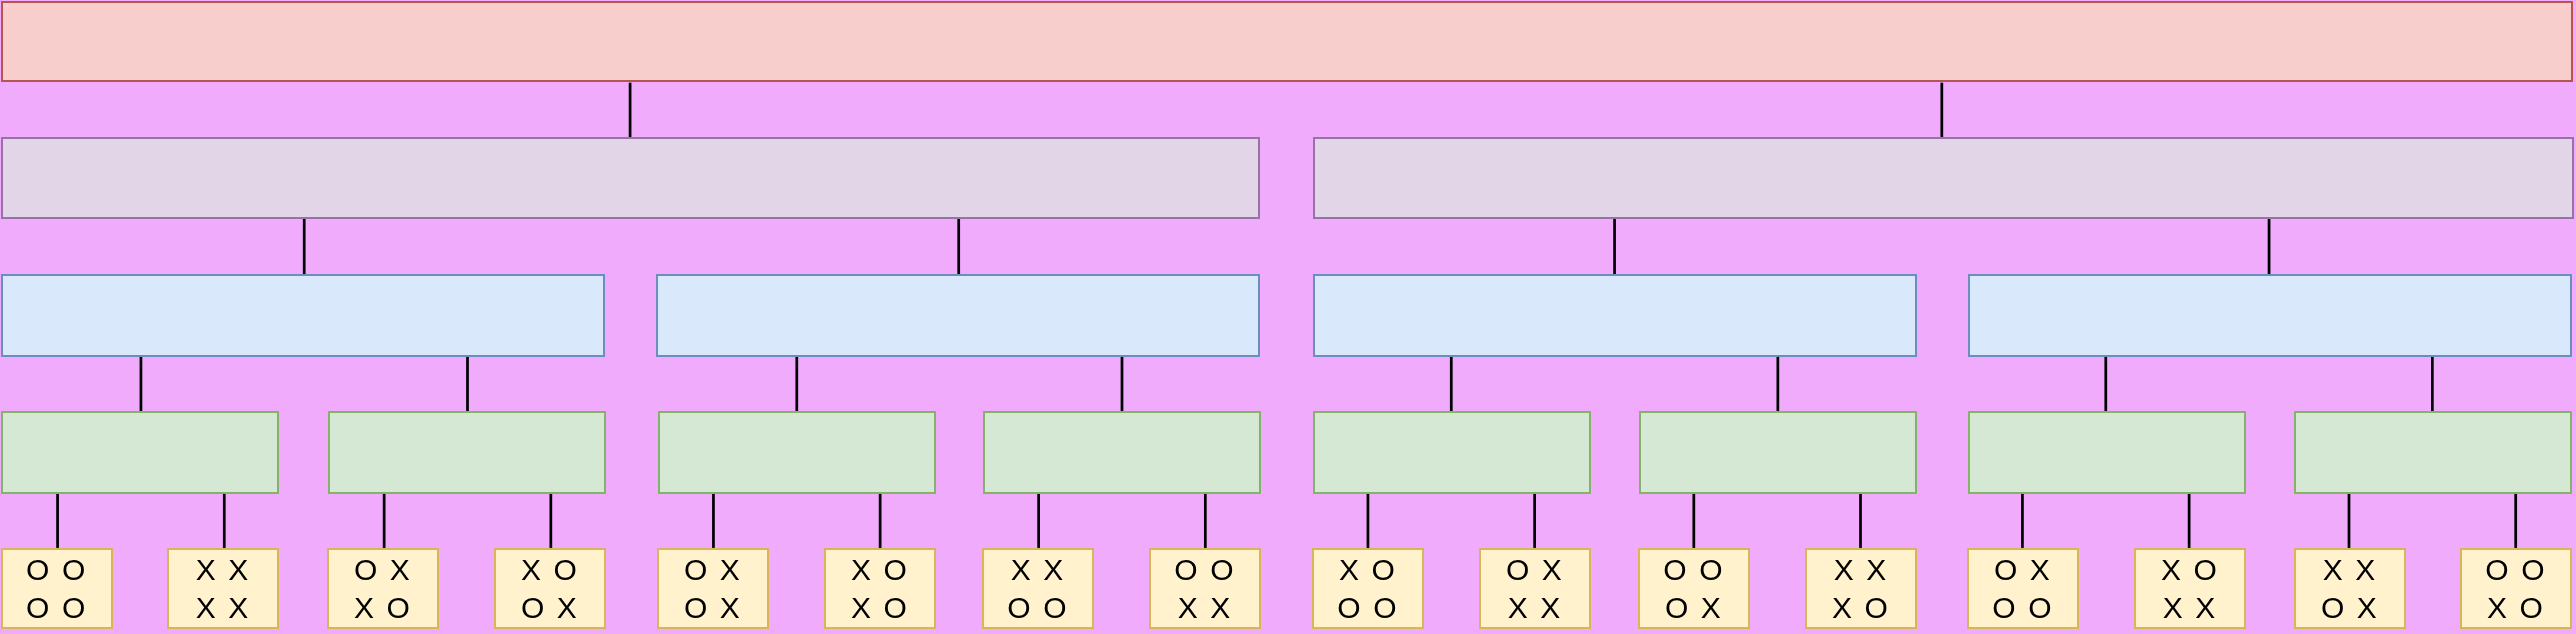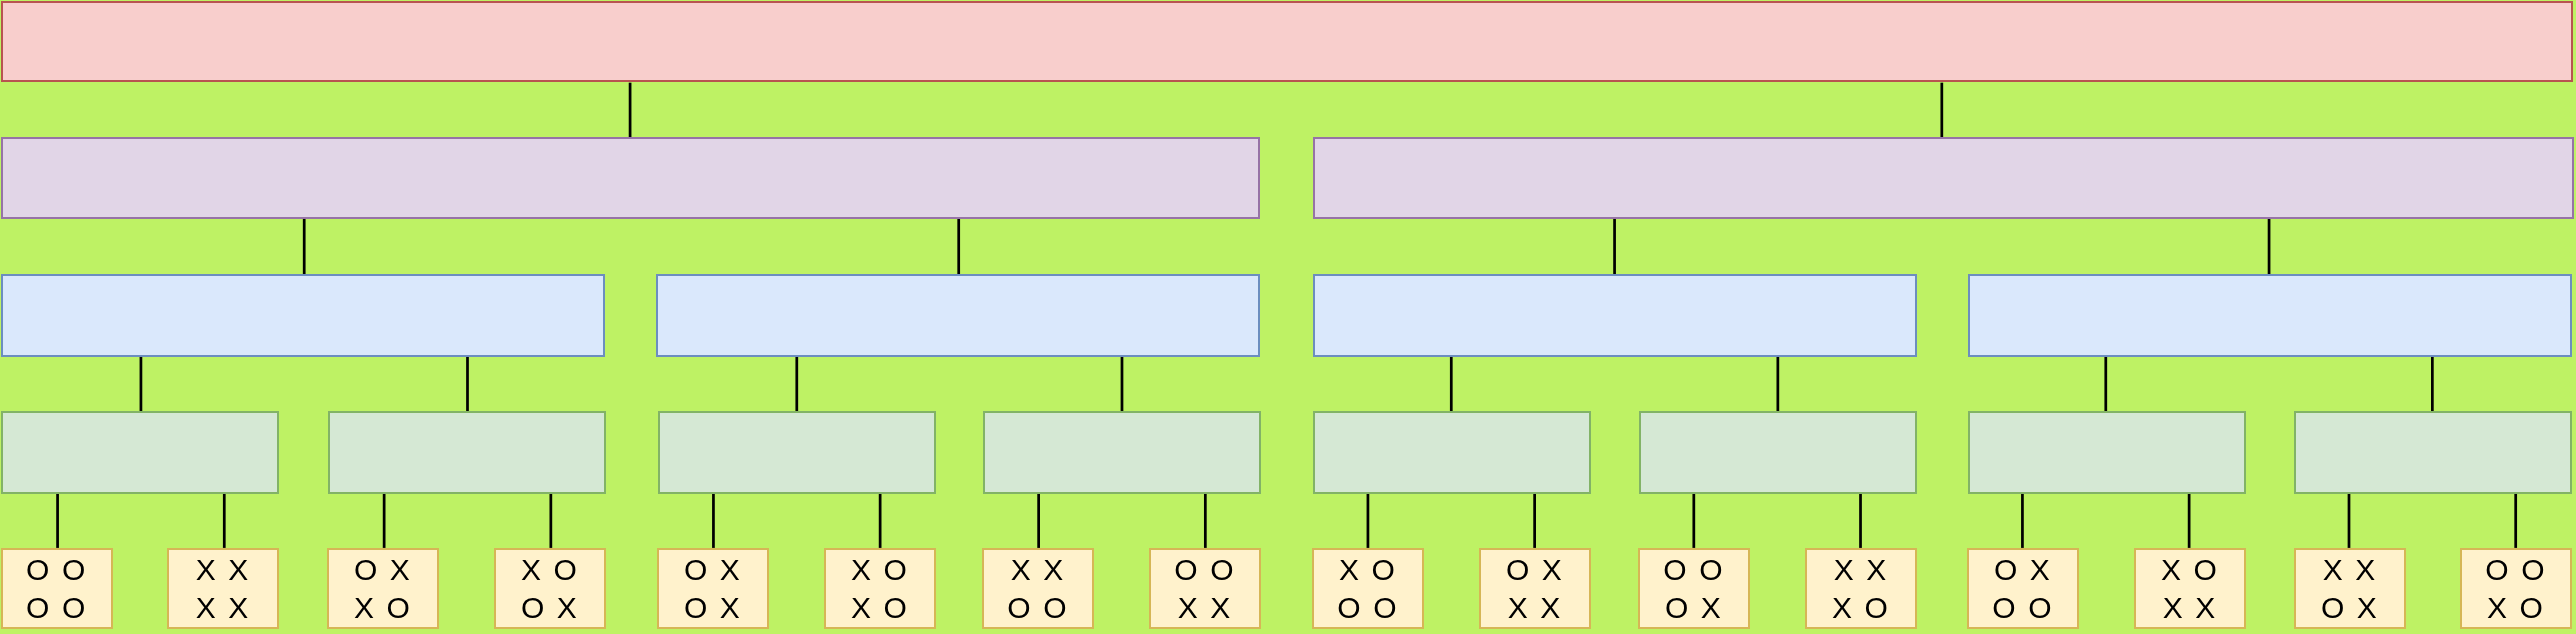--- a/index.html
+++ b/index.html
@@ -4,21 +4,21 @@
 <style>
   html, body {
     margin: 0;
     padding: 0;
     background: #ffffff;
   }
   #canvas {
     position: relative;
     width: 2576px;
     height: 634px;
-    background: #bef264;
+    background: #f0abfc;
     overflow: hidden;
     font-family: "Liberation Sans", sans-serif;
   }
   #connector-layer {
     position: absolute;
     left: 0; top: 0;
     width: 2576px;
     height: 634px;
     pointer-events: none;
   }

